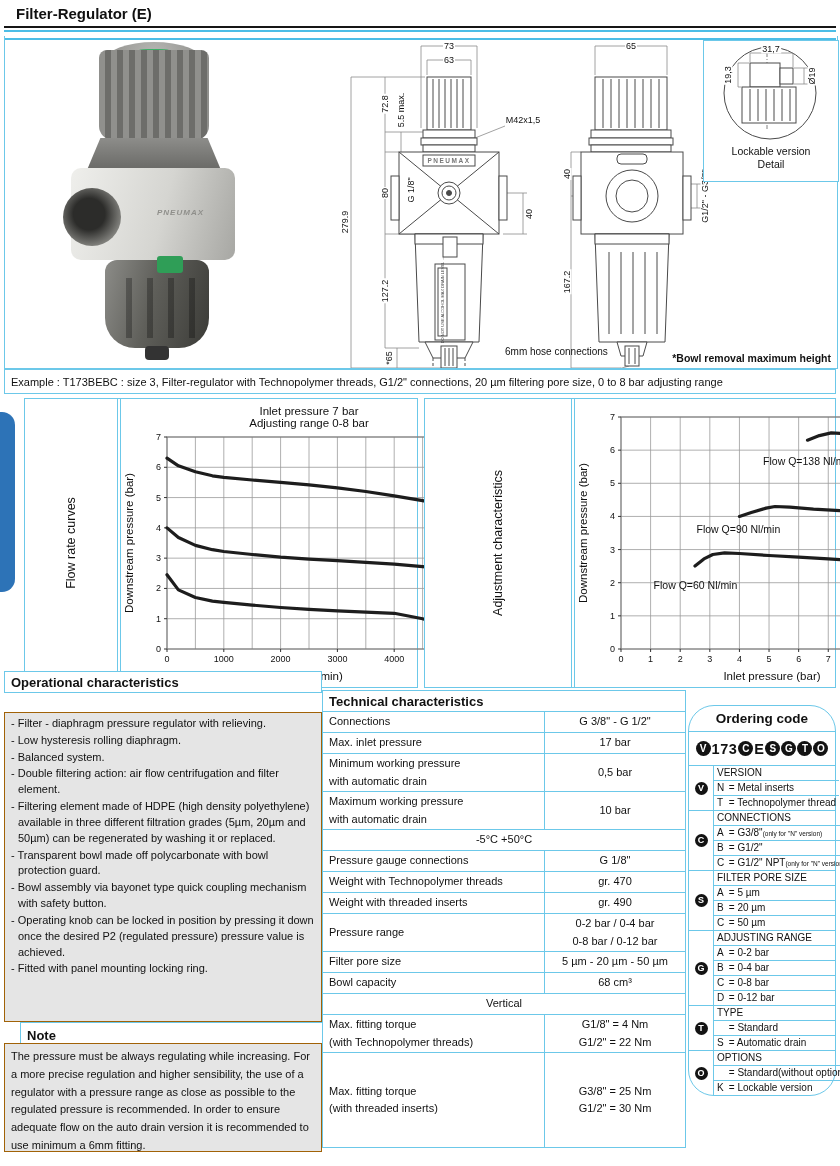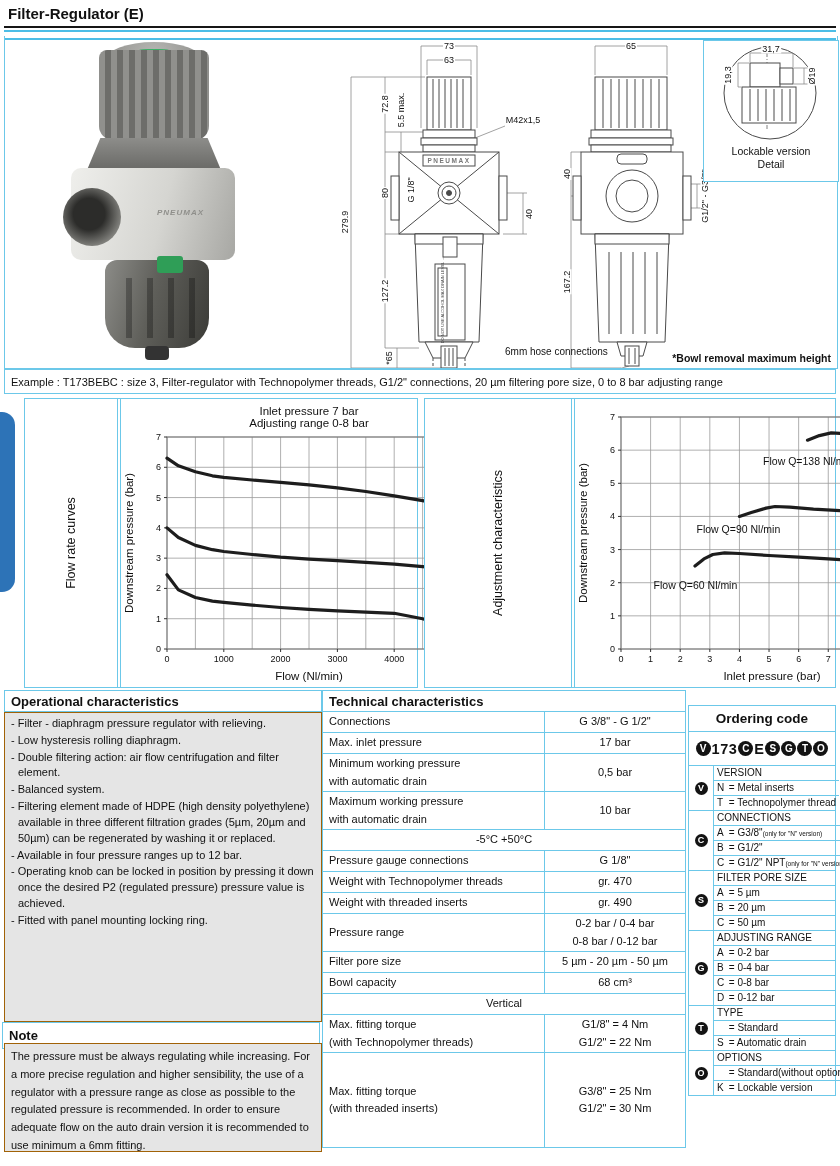--- a/index.html
+++ b/index.html
@@ -1,19 +1,19 @@
 <!DOCTYPE html>
 <html><head>
 <meta charset="utf-8">
 <style>
   html,body{margin:0;padding:0;background:#fff;}
   body{width:840px;height:1166px;position:relative;font-family:"Liberation Sans",sans-serif;color:#111;overflow:hidden;}
   .abs{position:absolute;}
   
-  .page-title{position:absolute;left:8px;top:5px;font-size:15px;font-weight:bold;}
+  .page-title{position:absolute;left:16px;top:5px;font-size:15px;font-weight:bold;}
   .title-rule{position:absolute;left:4px;right:4px;top:26px;border-bottom:2px solid #161616;}
   .double-line{position:absolute;left:4px;right:4px;top:30px;height:6px;border-top:2.5px solid #4cbde6;border-bottom:2.5px solid #4cbde6;}
   
   .drawings{position:absolute;left:4px;top:36px;width:832px;height:332px;border-left:1px solid #6cc8e9;border-right:1px solid #6cc8e9;border-bottom:1px solid #6cc8e9;}
   .dim{position:absolute;font-size:9px;white-space:nowrap;background:#fff;padding:0 1px;transform:translate(-50%,-50%);line-height:1;}
   .dim.rot{transform:translate(-50%,-50%) rotate(-90deg);}
   .micro{position:absolute;font-size:4px;color:#444;white-space:nowrap;transform:translate(-50%,-50%) rotate(-90deg);letter-spacing:0;}
   .brandplate{position:absolute;font-size:6.5px;font-weight:bold;letter-spacing:1.5px;color:#777;transform:translate(-50%,-50%);background:#fff;padding:0 1px;}
   .note-sm{position:absolute;font-size:10px;white-space:nowrap;}
   .footnote{position:absolute;font-size:10.5px;font-weight:600;white-space:nowrap;}
@@ -402,32 +402,33 @@
         <polyline points="232.5,39.2 244.4,34.6 256.2,31.9 271.0,32.6 288.8,34.6 312.5,36.5 330.2,37.9 348.0,39.2" fill="none" stroke="#1d1d1d" stroke-width="3.2" stroke-linecap="round" stroke-linejoin="round"></polyline>
         <text x="188.11764705882354" y="64.05714285714288" font-size="10.5" fill="#111">Flow Q=138 Nl/min</text>
         <polyline points="164.4,115.4 176.3,111.5 191.1,107.1 200.0,105.5 214.8,106.1 238.5,108.1 268.1,109.8 297.7,111.5 327.3,113.4 348.0,115.4" fill="none" stroke="#1d1d1d" stroke-width="3.2" stroke-linecap="round" stroke-linejoin="round"></polyline>
         <text x="121.5" y="132" font-size="10.5" fill="#111">Flow Q=90 Nl/min</text>
         <polyline points="120.0,165.1 128.9,157.9 137.8,153.5 149.6,151.9 164.4,152.5 194.0,154.5 223.6,156.2 253.3,157.9 282.9,159.8 312.5,162.5 348.0,165.1" fill="none" stroke="#1d1d1d" stroke-width="3.2" stroke-linecap="round" stroke-linejoin="round"></polyline>
         <text x="78.5686274509804" y="188.34285714285713" font-size="10.5" fill="#111">Flow Q=60 Nl/min</text>
       </svg>
   </div>
 </div>
 
-<div class="hdr abs" style="left:4px;top:690px;width:318px;height:22px;">Operational characteristics</div>
+<div class="hdr abs" style="left:4px;top:671px;width:318px;height:22px;">Operational characteristics</div>
 <div class="box op-list abs" style="left:4px;top:712px;width:318px;height:310px;" id="op-list">
     <div class="op-item">- Filter - diaphragm pressure regulator with relieving.</div>
     <div class="op-item">- Low hysteresis rolling diaphragm.</div>
+    <div class="op-item">- Balanced system.</div>
     <div class="op-item">- Double filtering action: air flow centrifugation and filter element.</div>
-    <div class="op-item">- Balanced system.</div>
     <div class="op-item">- Filtering element made of HDPE (high density polyethylene) available in three different filtration grades (5µm, 20µm and 50µm) can be regenerated by washing it or replaced.</div>
-    <div class="op-item">- Available in four pressure ranges up to 12 bar.</div>
+    <div class="op-item">- Transparent bowl made off polycarbonate with bowl protection guard.</div>
+    <div class="op-item">- Bowl assembly via bayonet type quick coupling mechanism with safety button.</div>
     <div class="op-item">- Operating knob can be locked in position by pressing it down once the desired P2 (regulated pressure) pressure value is achieved.</div>
     <div class="op-item">- Fitted with panel mounting locking ring.</div>
   </div>
-<div class="hdr abs" style="left:2px;top:1022px;width:318px;height:27px;">Note</div>
+<div class="hdr abs" style="left:20px;top:1022px;width:318px;height:27px;">Note</div>
 <div class="box note-text abs" style="left:4px;top:1043px;width:318px;height:109px;">The pressure must be always regulating while increasing. For a more precise regulation and higher sensibility, the use of a regulator with a pressure range as close as possible to the regulated pressure is recommended. In order to ensure adequate flow on the auto drain version it is recommended to use minimum a 6mm fitting.</div>
 
 <div class="hdr abs" style="left:322px;top:690px;width:364px;height:22px;">Technical characteristics</div>
 <div class="tech-table abs" style="left:322px;top:712px;width:364px;height:436px;" id="tech-table">
     <div class="trow">
       <div class="tlabel">
         <div>Connections</div>
       </div>
       <div class="tvalue">
         <div>G 3/8" - G 1/2"</div>
@@ -533,21 +534,21 @@
         <div>Max. fitting torque</div>
         <div>(with threaded inserts)</div>
       </div>
       <div class="tvalue">
         <div>G3/8" = 25 Nm</div>
         <div>G1/2" = 30 Nm</div>
       </div>
     </div>
   </div>
 
-<div class="ordering" style="left:688px;top:705px;width:148px;">
+<div class="ordering" style="left:688px;top:705px;width:148px;border-radius:26px;">
   <div class="ord-hdr">Ordering code</div>
   <div class="codebox" id="order-code">
       <span class="circ">V</span>
       <span class="oplain">173</span>
       <span class="circ">C</span>
       <span class="oplain">E</span>
       <span class="circ">S</span>
       <span class="circ">G</span>
       <span class="circ">T</span>
       <span class="circ">O</span>

